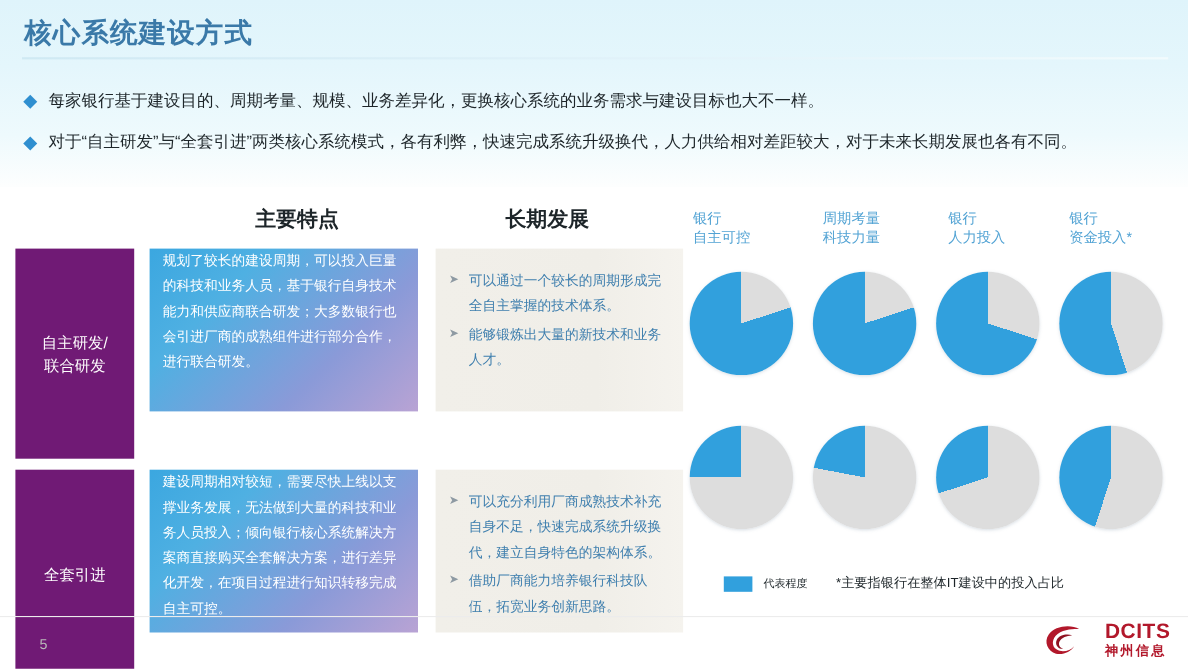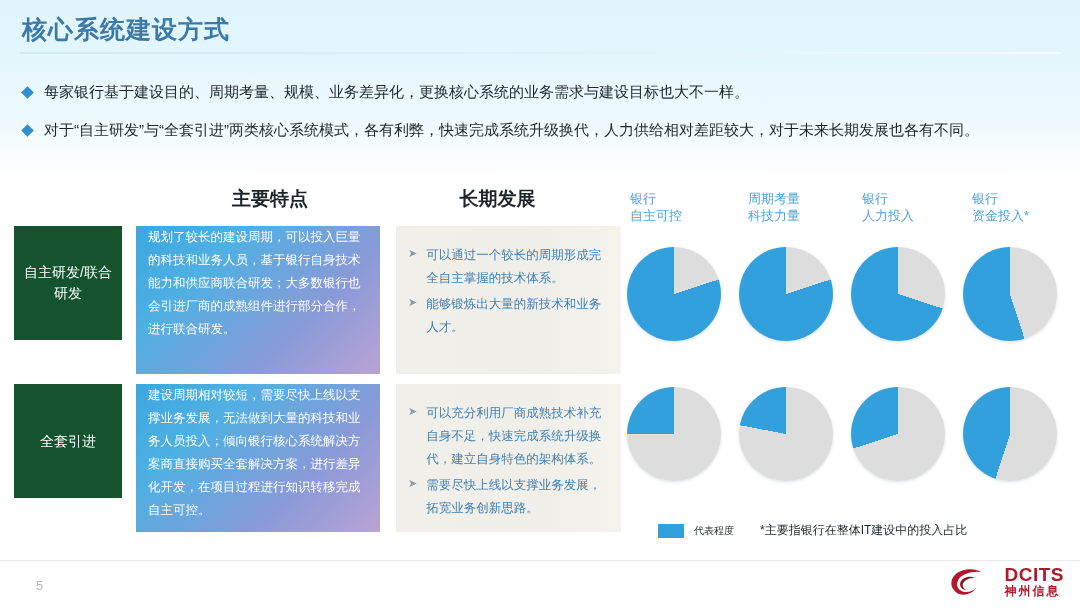--- a/index.html
+++ b/index.html
@@ -68,27 +68,27 @@
   #pie-head-0 { left: 630px; top: 190px; }
   #pie-head-1 { left: 748px; top: 190px; }
   #pie-head-2 { left: 862px; top: 190px; }
   #pie-head-3 { left: 972px; top: 190px; }
 
   
   .tbl { position: absolute; left: 14px; top: 226px; }
   .trow { display: flex; margin-bottom: 10px; }
 
   .cell-label {
-    width: 108px; height: 114px;
-    background: #14532d;
+    width: 108px; height: 191px;
+    background: #701a75;
     color: #ffffff;
     font-size: 14px; line-height: 21px;
     display: flex; align-items: center; justify-content: center;
     text-align: center;
-    padding: 0 6px;
+    padding: 0 20px;
   }
   .cell-main {
     width: 244px; height: 148px;
     margin-left: 14px;
     background: linear-gradient(135deg, #3ba7e0 0%, #4fb0e2 28%, #8a9ad8 68%, #b9a3d4 100%);
     color: #ffffff;
     font-size: 12.5px; line-height: 23px;
     padding: 0 12px 8px 12px;
   }
   .cell-right {
@@ -220,21 +220,21 @@
     <div class="trow">
       <div class="cell-label">全套引进</div>
       <div class="cell-main">建设周期相对较短，需要尽快上线以支撑业务发展，无法做到大量的科技和业务人员投入；倾向银行核心系统解决方案商直接购买全套解决方案，进行差异化开发，在项目过程进行知识转移完成自主可控。</div>
       <div class="cell-right">
         <div class="bullet-line">
           <span class="arrow">➤</span>
           <span class="bullet-text">可以充分利用厂商成熟技术补充自身不足，快速完成系统升级换代，建立自身特色的架构体系。</span>
         </div>
         <div class="bullet-line">
           <span class="arrow">➤</span>
-          <span class="bullet-text">需要尽快上线以支撑业务发展，拓宽业务创新思路。</span>
+          <span class="bullet-text">借助厂商能力培养银行科技队伍，拓宽业务创新思路。</span>
         </div>
       </div>
     </div>
 
   </div>
 
   <div class="pie-grid">
     <div class="pie-row r1">
       <div class="pie-slot">
           <div class="pie" id="pie-0-0" title="银行自主可控 自主研发/联合研发: 80%" style="background: conic-gradient(rgb(221, 221, 221) 0deg, rgb(221, 221, 221) 72deg, rgb(49, 160, 221) 72deg, rgb(49, 160, 221) 360deg);"></div>

